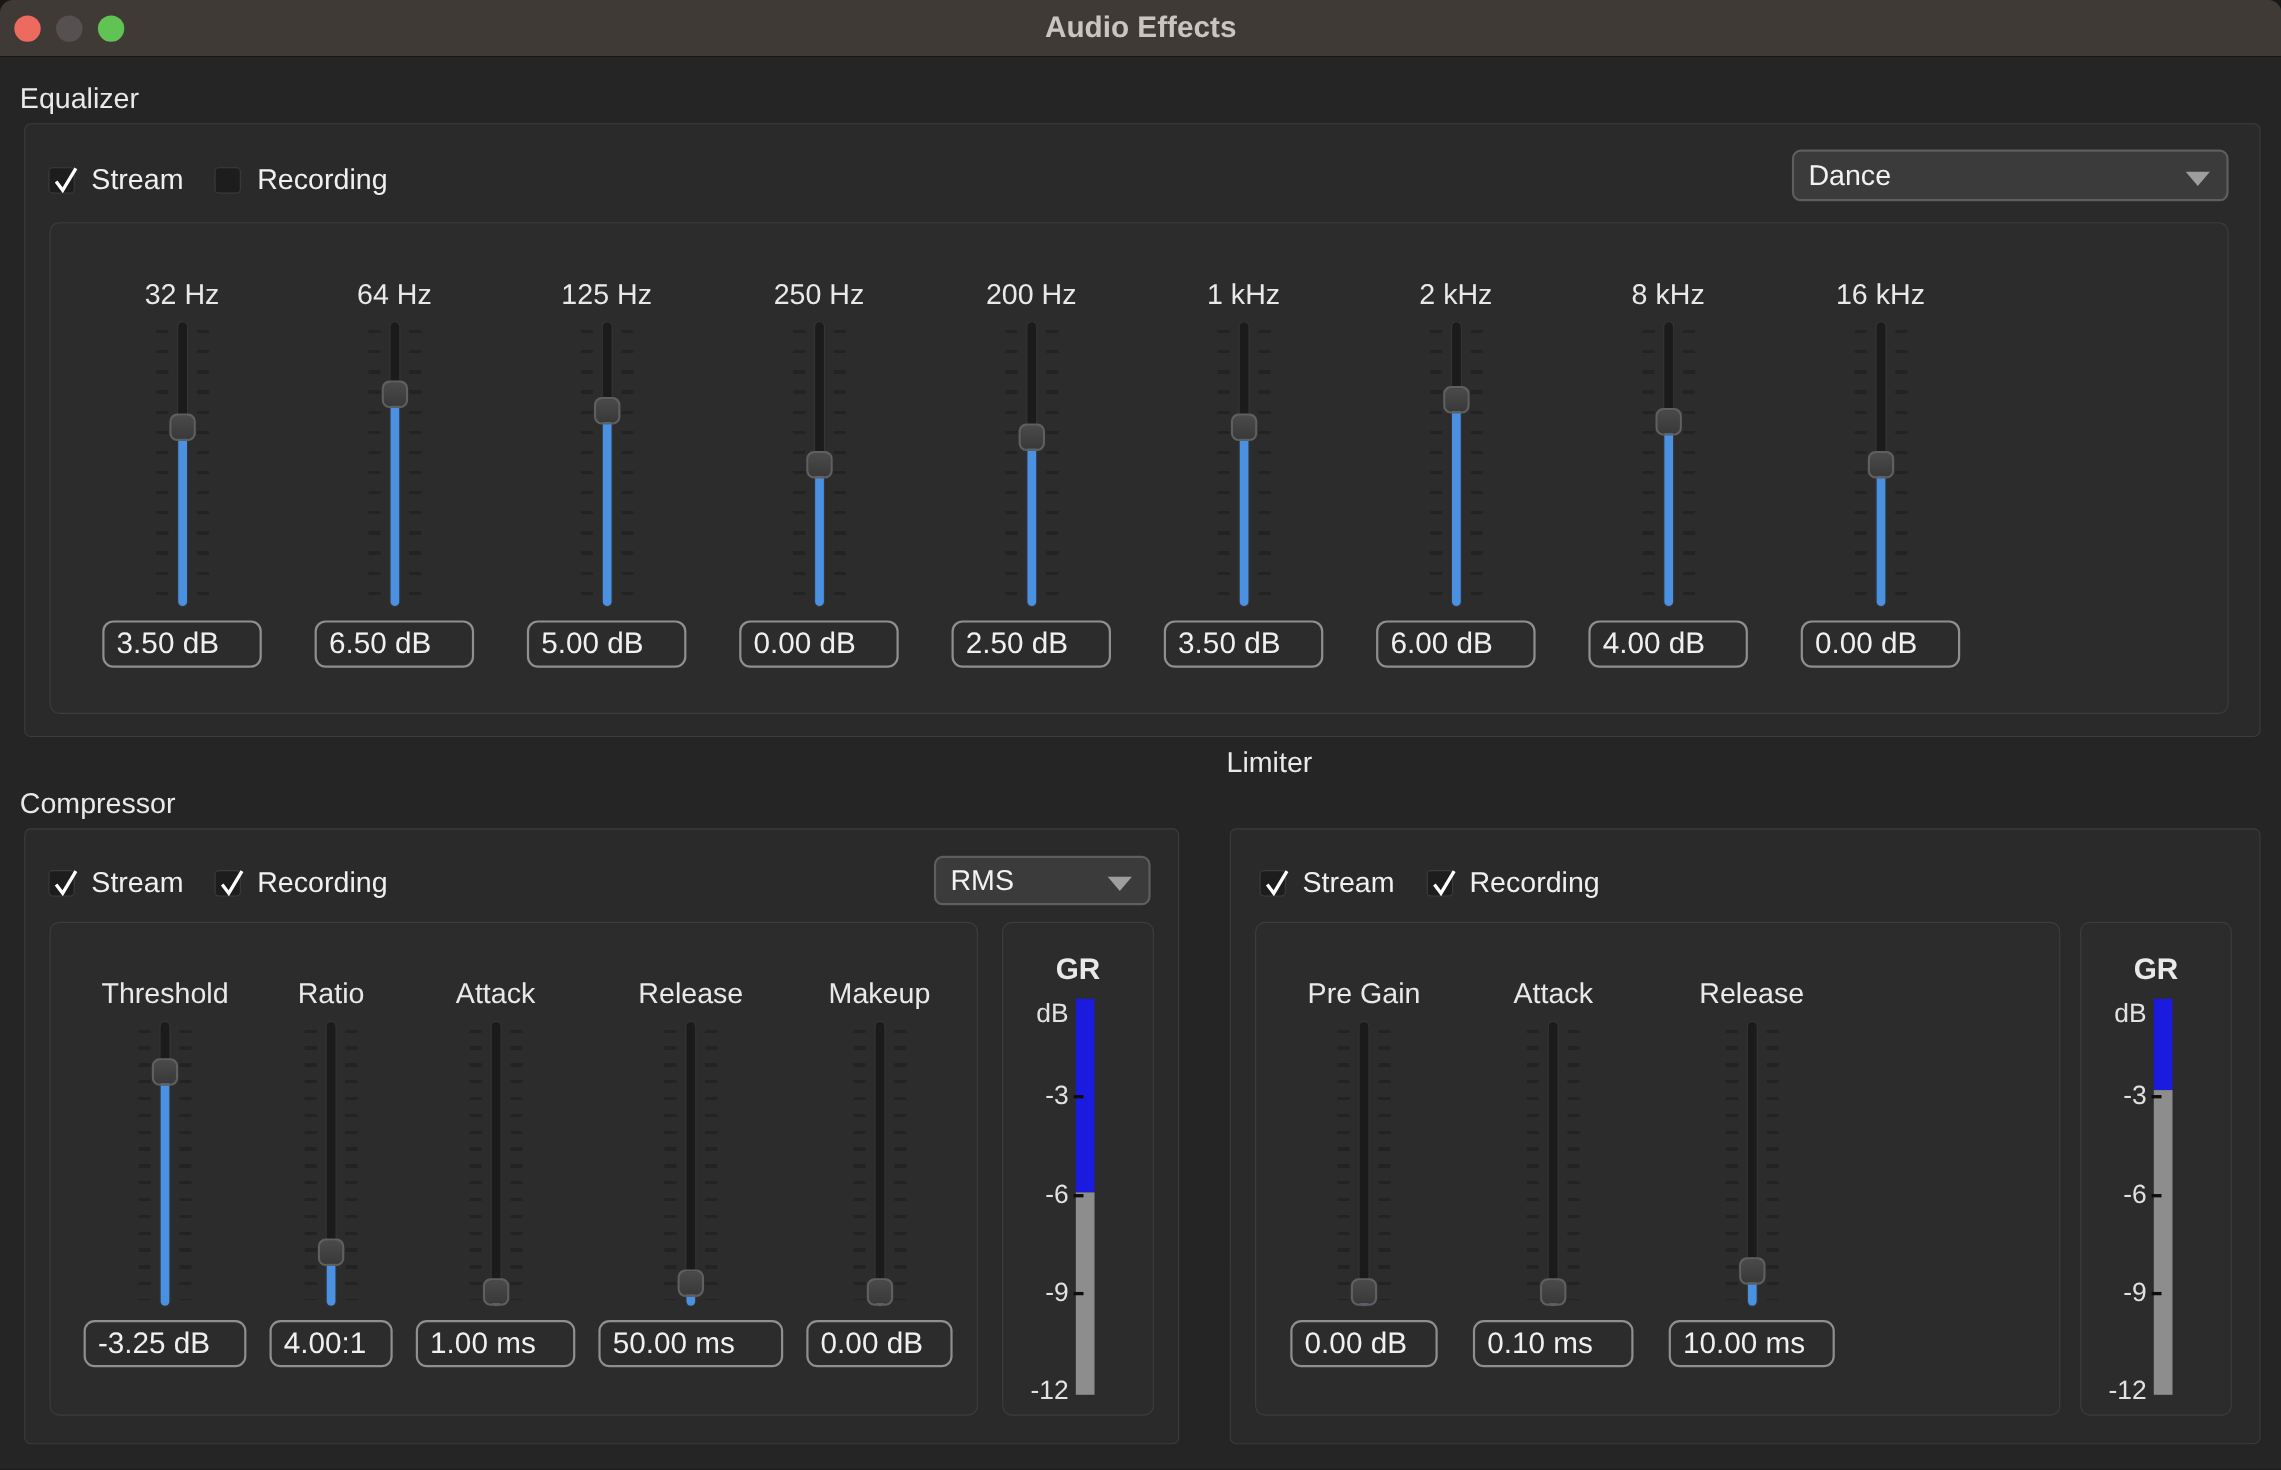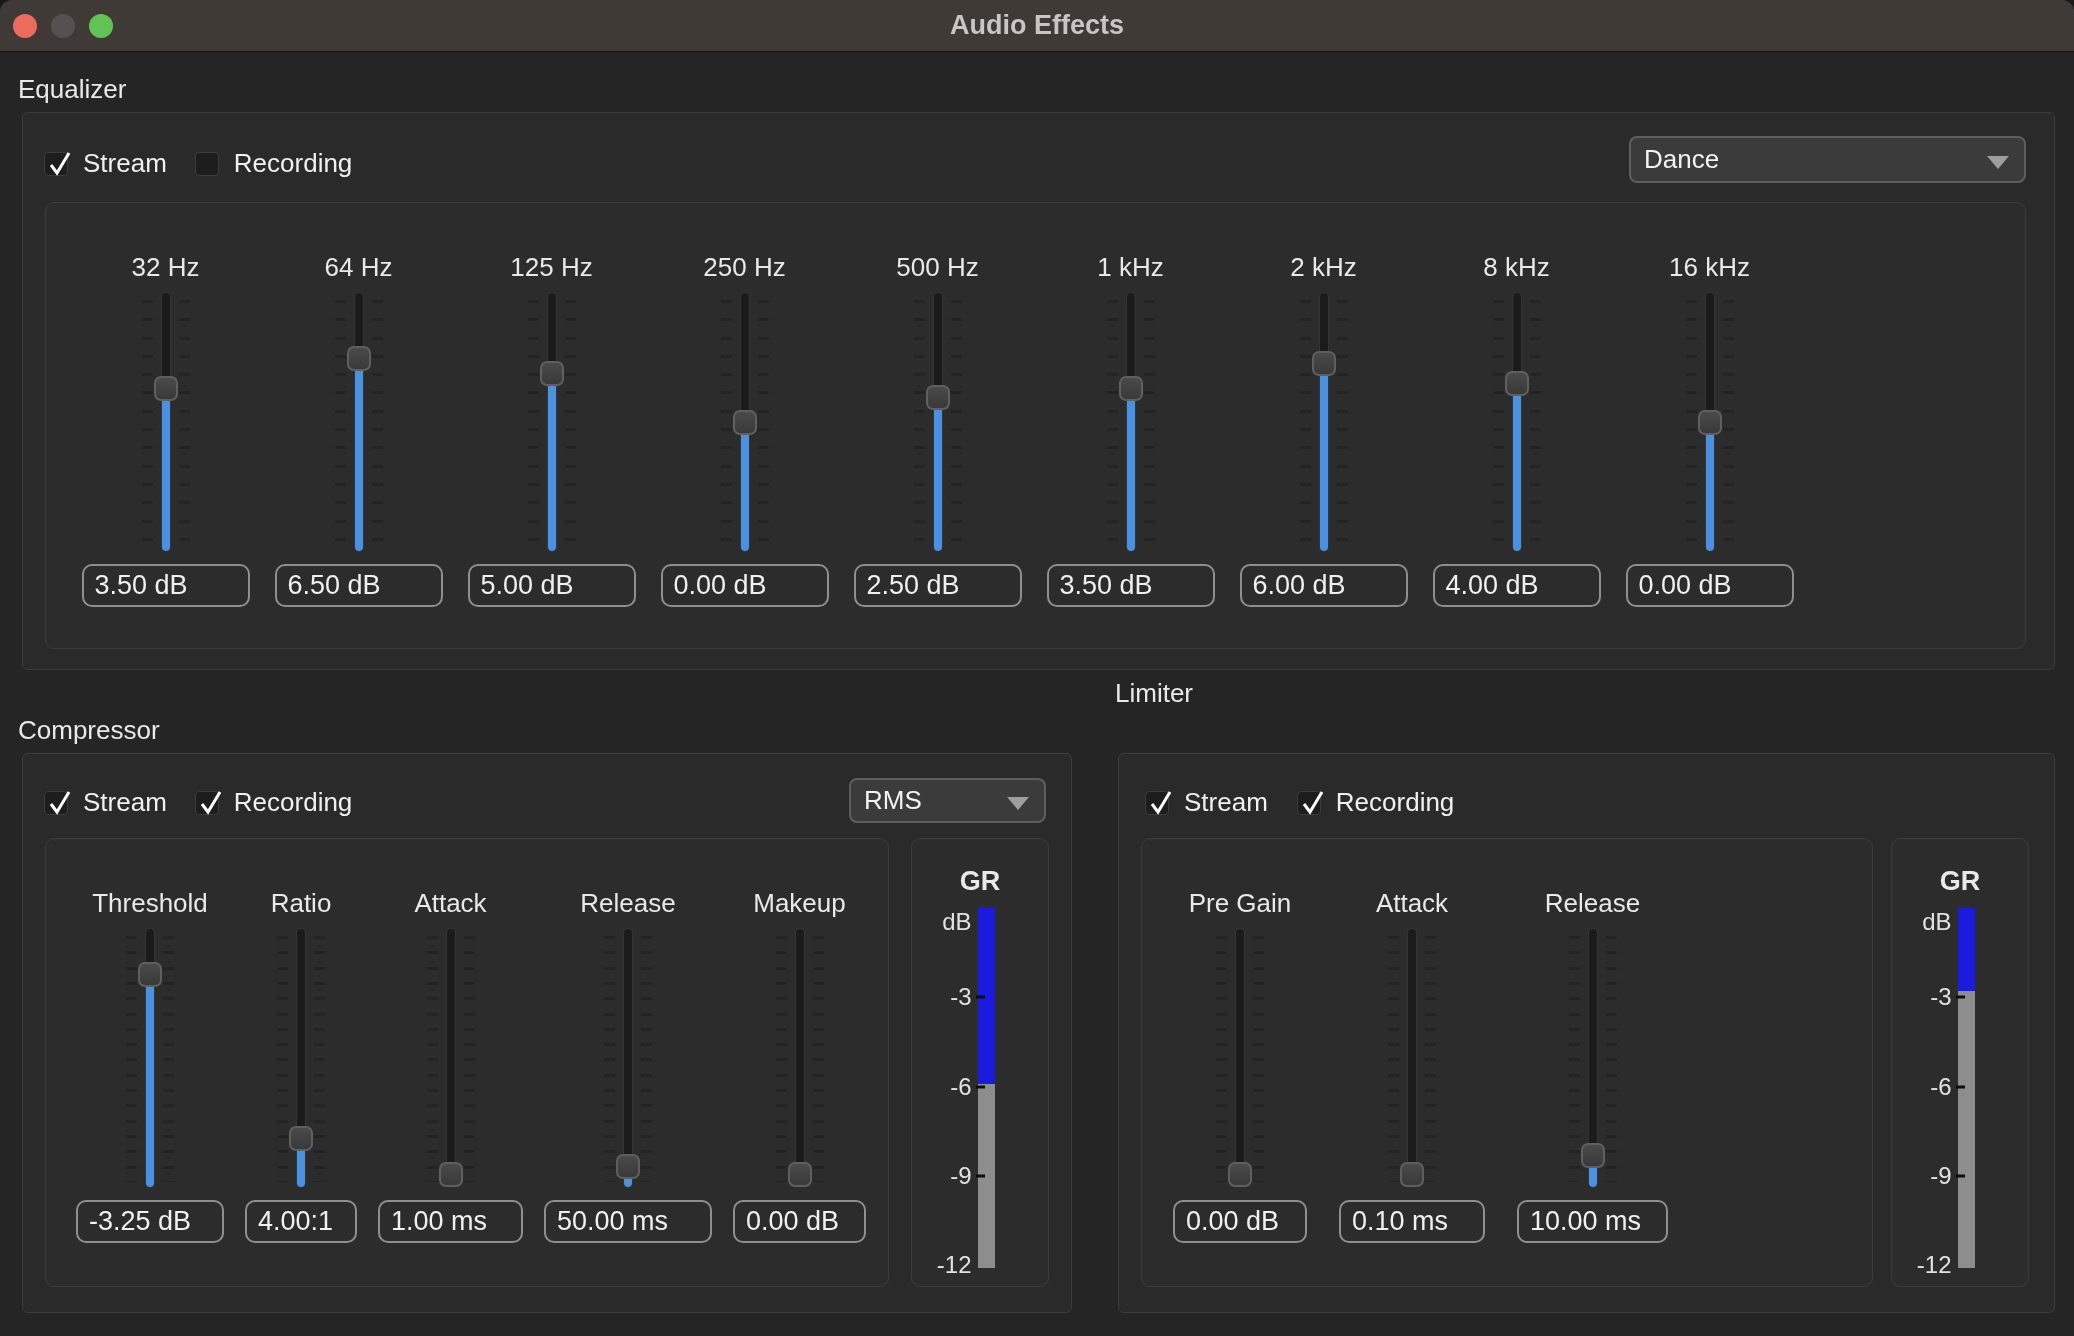--- a/index.html
+++ b/index.html
@@ -80,21 +80,21 @@
     position:absolute; left:12px; width:24px; height:25px;
     background:linear-gradient(#4a4a4a,#393939);
     border:2px solid #5f5f5f; border-radius:7px;
   }
   .vbox {
     height:43px; margin-top:13px; border:2px solid #8f8f8f; border-radius:10px;
     display:flex; align-items:center; padding-left:11px;
     font-size:27px; color:#f0f0f0; width:100%;
   }
   .cols.eq .col { width:193px; }
-  .cols.eq .vbox { width:168px; }
+  .cols.eq .vbox { width:145px; }
 
   
   .gr-title { text-align:center; font-size:27px; color:#e9e9e9; margin-top:26px; line-height:32px;font-weight:bold; }
   .meter-wrap { position:relative; width:17px; height:360px; margin:11px auto 0; transform:translateX(6px); }
   .gr-blue { position:absolute; top:0; left:0; width:100%; background:#1b1be0; }
   .gr-gray { position:absolute; bottom:0; left:0; width:100%; background:#8d8d8d; }
   .gr-tick {
     position:absolute; right:23px; transform:translateY(-50%);
     font-size:24px; color:#e2e2e2; white-space:nowrap;
   }
@@ -174,21 +174,21 @@
             <div class="slider">
               <div class="ticks tl"></div>
               <div class="ticks tr"></div>
               <div class="track"></div>
               <div class="fill" style="height:129px"></div>
               <div class="handle" style="top:116.5px"></div>
             </div>
             <div class="vbox">0.00 dB</div>
           </div>
           <div class="col">
-            <div class="col-label">500 Hz</div>
+            <div class="col-label">200 Hz</div>
             <div class="slider">
               <div class="ticks tl"></div>
               <div class="ticks tr"></div>
               <div class="track"></div>
               <div class="fill" style="height:153px"></div>
               <div class="handle" style="top:92.2px"></div>
             </div>
             <div class="vbox">2.50 dB</div>
           </div>
           <div class="col">

